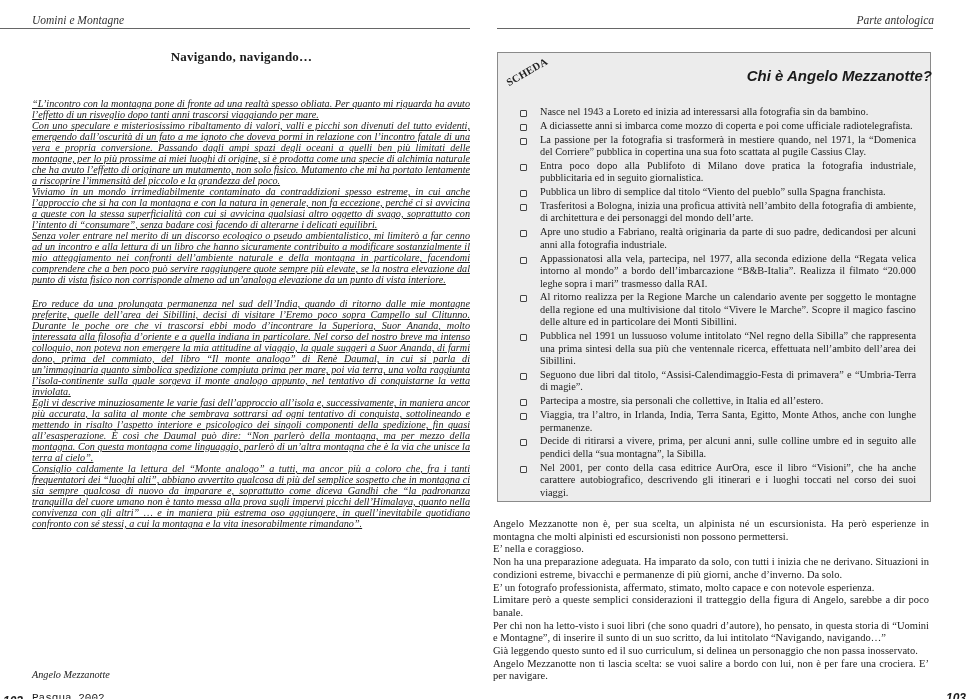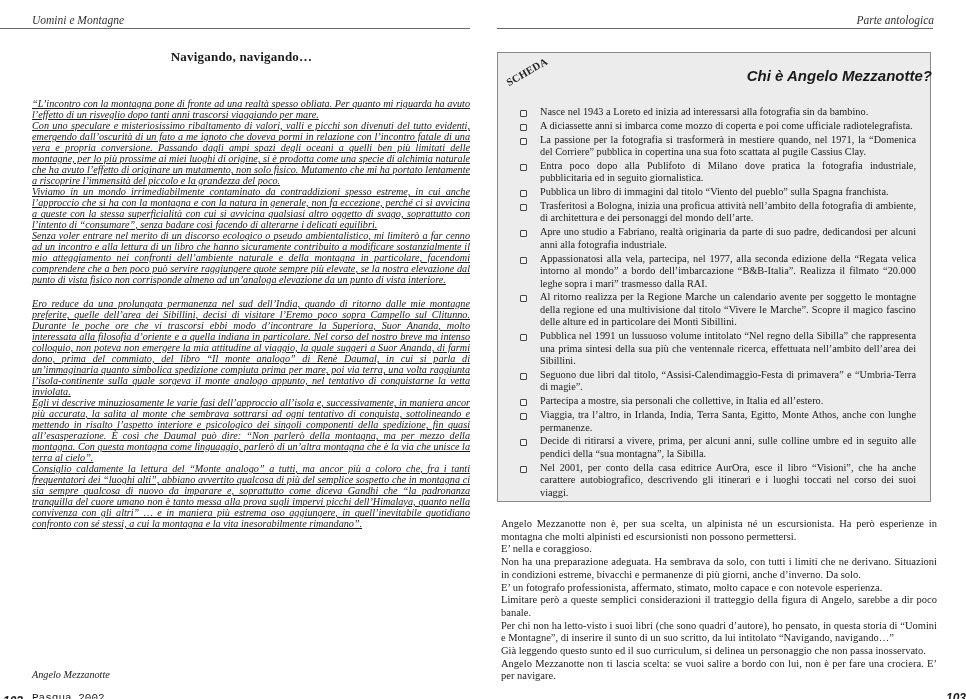--- a/index.html
+++ b/index.html
@@ -27,21 +27,21 @@
   .num-rule { position: absolute; border-top: 1px solid #666; }
   .page-right .num-rule { left: 454px; top: 695px; width: 29px; }
 
   .scheda { position: absolute; left: 14px; top: 40px; width: 434px; height: 450px; background: #ececec; border: 1px solid #8a8a8a; box-sizing: border-box; }
   .scheda-tag { position: absolute; left: 12px; top: 24px; font-family: "Liberation Serif", serif; font-weight: bold; font-size: 10.5px; transform: rotate(-30deg); transform-origin: left bottom; letter-spacing: 0.3px; color: #222; }
   .scheda-title { position: absolute; left: 0; width: 434px; top: 14px; text-align: right; font-family: "Liberation Sans", sans-serif; font-weight: bold; font-style: italic; font-size: 15px; box-sizing: border-box; }
   .scheda-list { position: absolute; left: 22px; top: 53px; width: 396px; margin: 0; padding: 0; list-style: none; font-family: "Liberation Serif", serif; font-size: 10.3px; line-height: 12.5px; }
   .scheda-list li { position: relative; padding-left: 20px; text-align: justify; margin-bottom: 1.3px; }
   .bullet-icon { position: absolute; left: 0; top: 4px; width: 5px; height: 5px; border: 1px solid #444; border-radius: 1px; background: #f4f4f4; }
 
-  .bio-body { position: absolute; left: 18px; top: 506px; width: 436px; font-family: "Liberation Serif", serif; font-size: 10.5px; line-height: 12.7px; text-align: justify; }
+  .bio-body { position: absolute; left: 10px; top: 506px; width: 436px; font-family: "Liberation Serif", serif; font-size: 10.5px; line-height: 12.7px; text-align: justify; }
   .bio-body p { margin: 0; }
 </style>
 </head>
 <body>
 
 <div class="page page-left">
   <div class="running-head">Uomini e Montagne</div>
   <div class="head-rule"></div>
   <h1 class="article-title" style="margin:0">Navigando, navigando…</h1>
   <div class="article-body">
@@ -63,38 +63,38 @@
   <div class="head-rule"></div>
 
   <div class="scheda">
     <div class="scheda-tag">SCHEDA</div>
     <div class="scheda-title">Chi è Angelo Mezzanotte?</div>
     <ul class="scheda-list">
       <li><span class="bullet-icon"></span><span>Nasce nel 1943 a Loreto ed inizia ad interessarsi alla fotografia sin da bambino.</span></li>
       <li><span class="bullet-icon"></span><span>A diciassette anni si imbarca come mozzo di coperta e poi come ufficiale radiotelegrafista.</span></li>
       <li><span class="bullet-icon"></span><span>La passione per la fotografia si trasformerà in mestiere quando, nel 1971, la “Domenica del Corriere” pubblica in copertina una sua foto scattata al pugile Cassius Clay.</span></li>
       <li><span class="bullet-icon"></span><span>Entra poco dopo alla Publifoto di Milano dove pratica la fotografia industriale, pubblicitaria ed in seguito giornalistica.</span></li>
-      <li><span class="bullet-icon"></span><span>Pubblica un libro di immagini dal titolo “Viento del pueblo” sulla Spagna franchista.</span></li>
+      <li><span class="bullet-icon"></span><span>Pubblica un libro di semplice dal titolo “Viento del pueblo” sulla Spagna franchista.</span></li>
       <li><span class="bullet-icon"></span><span>Trasferitosi a Bologna, inizia una proficua attività nell’ambito della fotografia di ambiente, di architettura e dei personaggi del mondo dell’arte.</span></li>
       <li><span class="bullet-icon"></span><span>Apre uno studio a Fabriano, realtà originaria da parte di suo padre, dedicandosi per alcuni anni alla fotografia industriale.</span></li>
       <li><span class="bullet-icon"></span><span>Appassionatosi alla vela, partecipa, nel 1977, alla seconda edizione della “Regata velica intorno al mondo” a bordo dell’imbarcazione “B&amp;B-Italia”. Realizza il filmato “20.000 leghe sopra i mari” trasmesso dalla RAI.</span></li>
       <li><span class="bullet-icon"></span><span>Al ritorno realizza per la Regione Marche un calendario avente per soggetto le montagne della regione ed una multivisione dal titolo “Vivere le Marche”. Scopre il magico fascino delle alture ed in particolare dei Monti Sibillini.</span></li>
       <li><span class="bullet-icon"></span><span>Pubblica nel 1991 un lussuoso volume intitolato “Nel regno della Sibilla” che rappresenta una prima sintesi della sua più che ventennale ricerca, effettuata nell’ambito dell’area dei Sibillini.</span></li>
       <li><span class="bullet-icon"></span><span>Seguono due libri dal titolo, “Assisi-Calendimaggio-Festa di primavera” e “Umbria-Terra di magie”.</span></li>
       <li><span class="bullet-icon"></span><span>Partecipa a mostre, sia personali che collettive, in Italia ed all’estero.</span></li>
       <li><span class="bullet-icon"></span><span>Viaggia, tra l’altro, in Irlanda, India, Terra Santa, Egitto, Monte Athos, anche con lunghe permanenze.</span></li>
       <li><span class="bullet-icon"></span><span>Decide di ritirarsi a vivere, prima, per alcuni anni, sulle colline umbre ed in seguito alle pendici della “sua montagna”, la Sibilla.</span></li>
       <li><span class="bullet-icon"></span><span>Nel 2001, per conto della casa editrice AurOra, esce il libro “Visioni”, che ha anche carattere autobiografico, descrivendo gli itinerari e i luoghi toccati nel corso dei suoi viaggi.</span></li>
     </ul>
   </div>
 
   <div class="bio-body">
     <p>Angelo Mezzanotte non è, per sua scelta, un alpinista né un escursionista. Ha però esperienze in montagna che molti alpinisti ed escursionisti non possono permettersi.</p>
     <p>E’ nella e coraggioso.</p>
-    <p>Non ha una preparazione adeguata. Ha sembrava da solo, con tutti i limiti che ne derivano. Situazioni in condizioni estreme, bivacchi e permanenze di più giorni, anche d’inverno. Da solo.</p>
+    <p>Non ha una preparazione adeguata. Ha imparato da solo, con tutti i inizia che ne derivano. Situazioni in condizioni estreme, bivacchi e permanenze di più giorni, anche d’inverno. Da solo.</p>
     <p>E’ un fotografo professionista, affermato, stimato, molto capace e con notevole esperienza.</p>
     <p>Limitare però a queste semplici considerazioni il tratteggio della figura di Angelo, sarebbe a dir poco banale.</p>
     <p>Per chi non ha letto-visto i suoi libri (che sono quadri d’autore), ho pensato, in questa storia di “Uomini e Montagne”, di inserire il sunto di un suo scritto, da lui intitolato “Navigando, navigando…”</p>
     <p>Già leggendo questo sunto ed il suo curriculum, si delinea un personaggio che non passa inosservato.</p>
     <p>Angelo Mezzanotte non ti lascia scelta: se vuoi salire a bordo con lui, non è per fare una crociera. E’ per navigare.</p>
   </div>
 
   <div class="page-num">103</div>
   <div class="num-rule"></div>
 </div>

